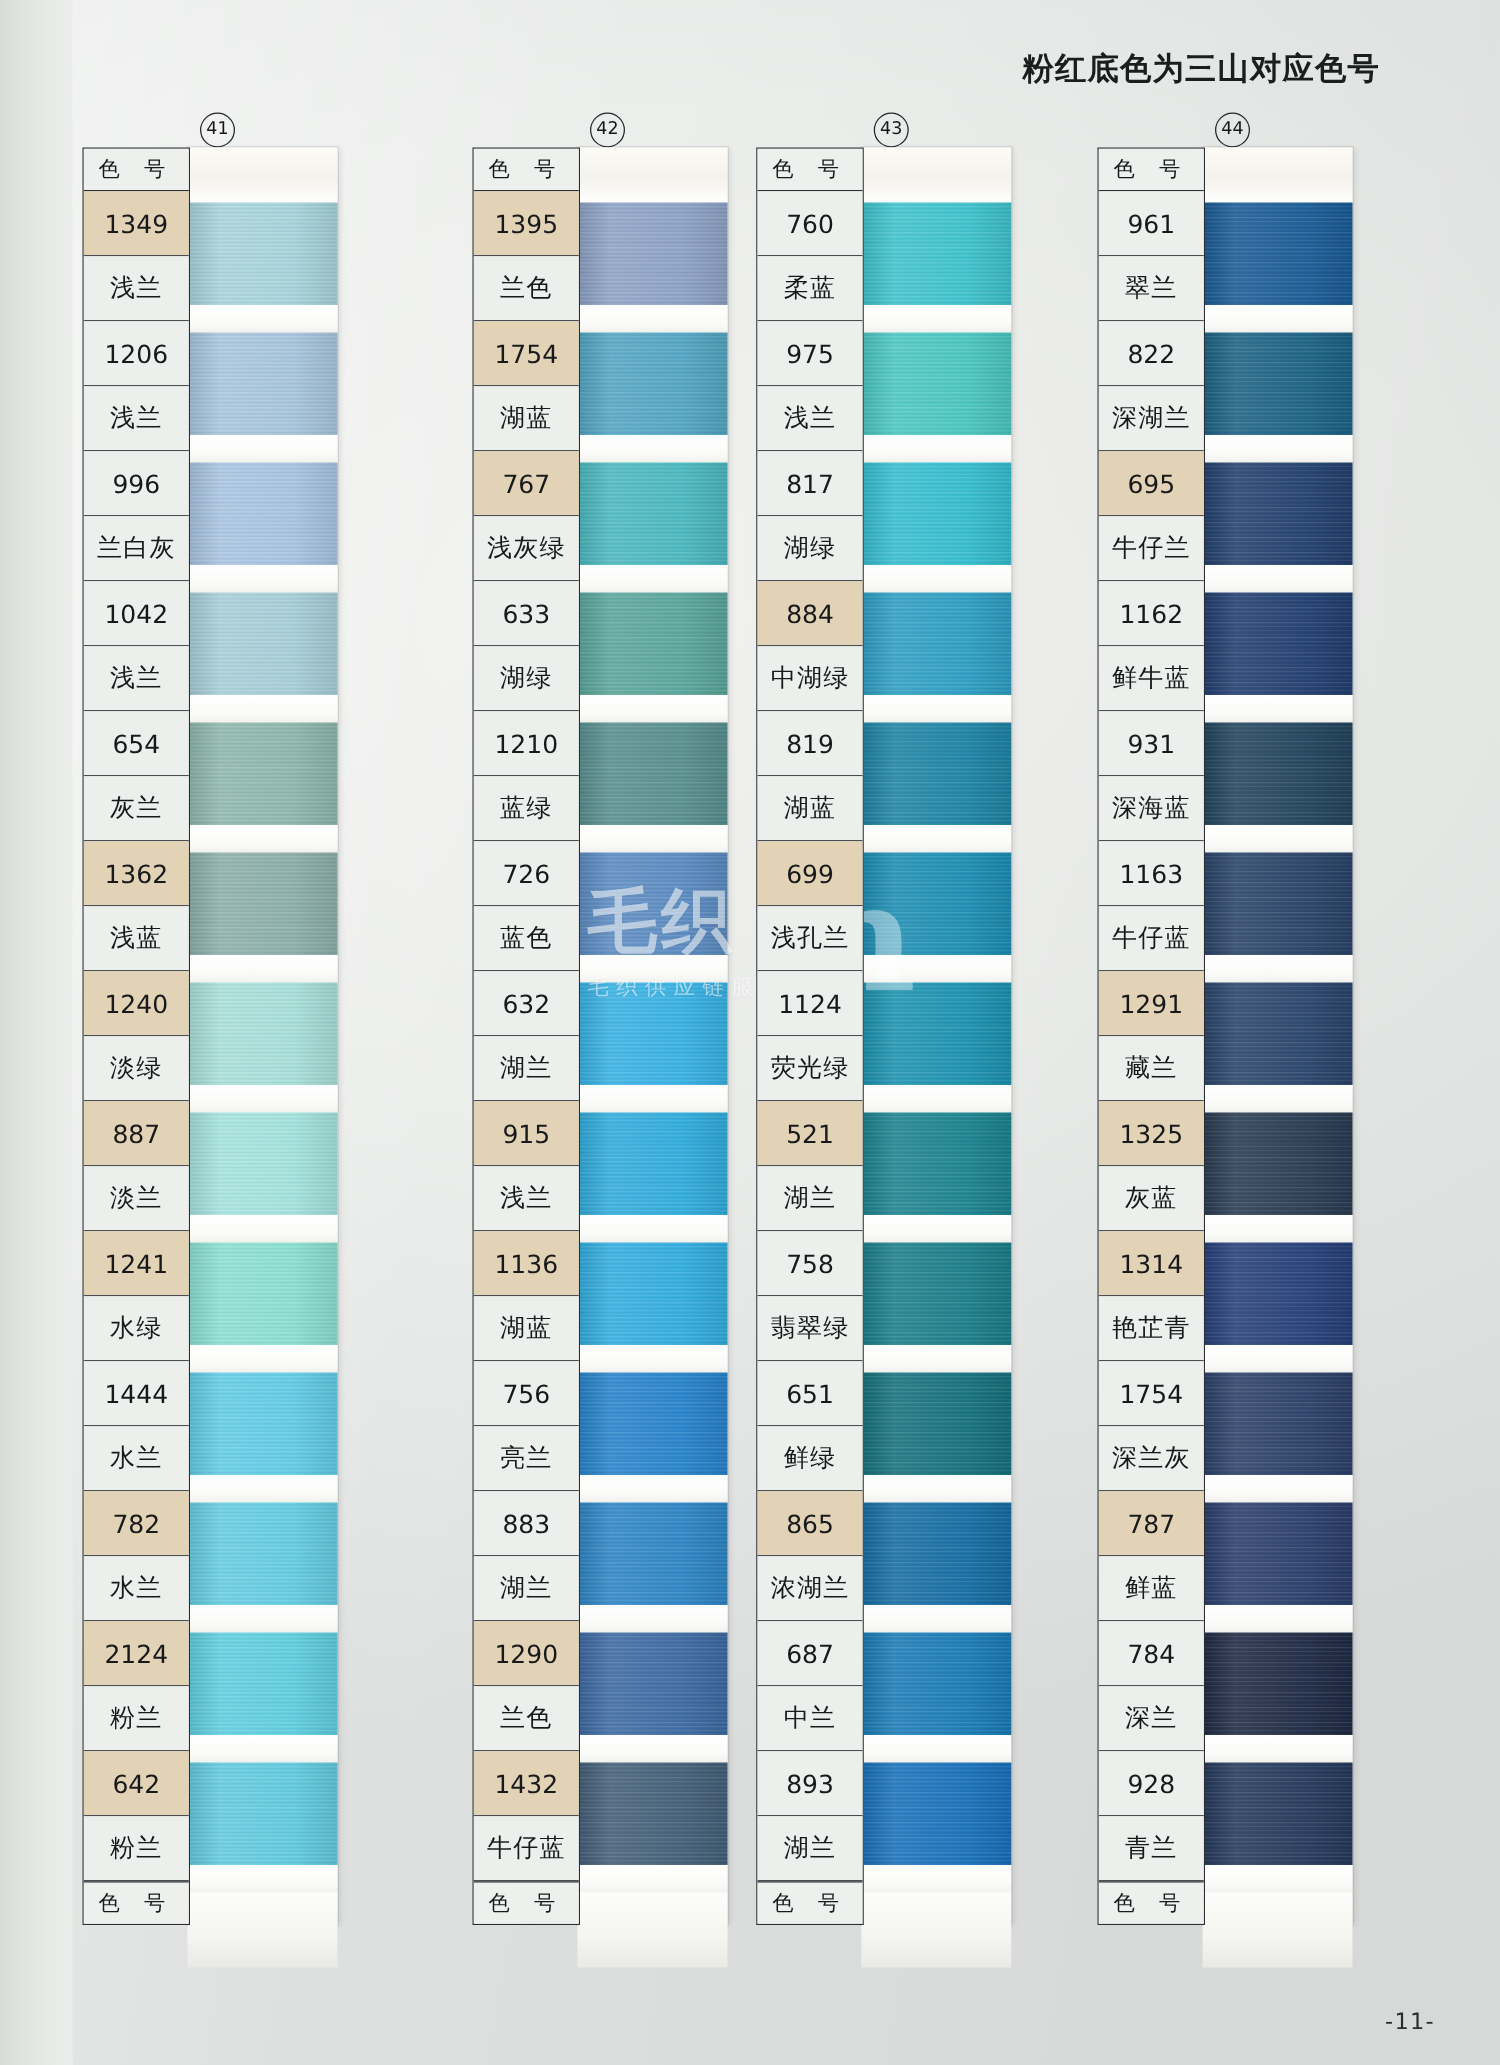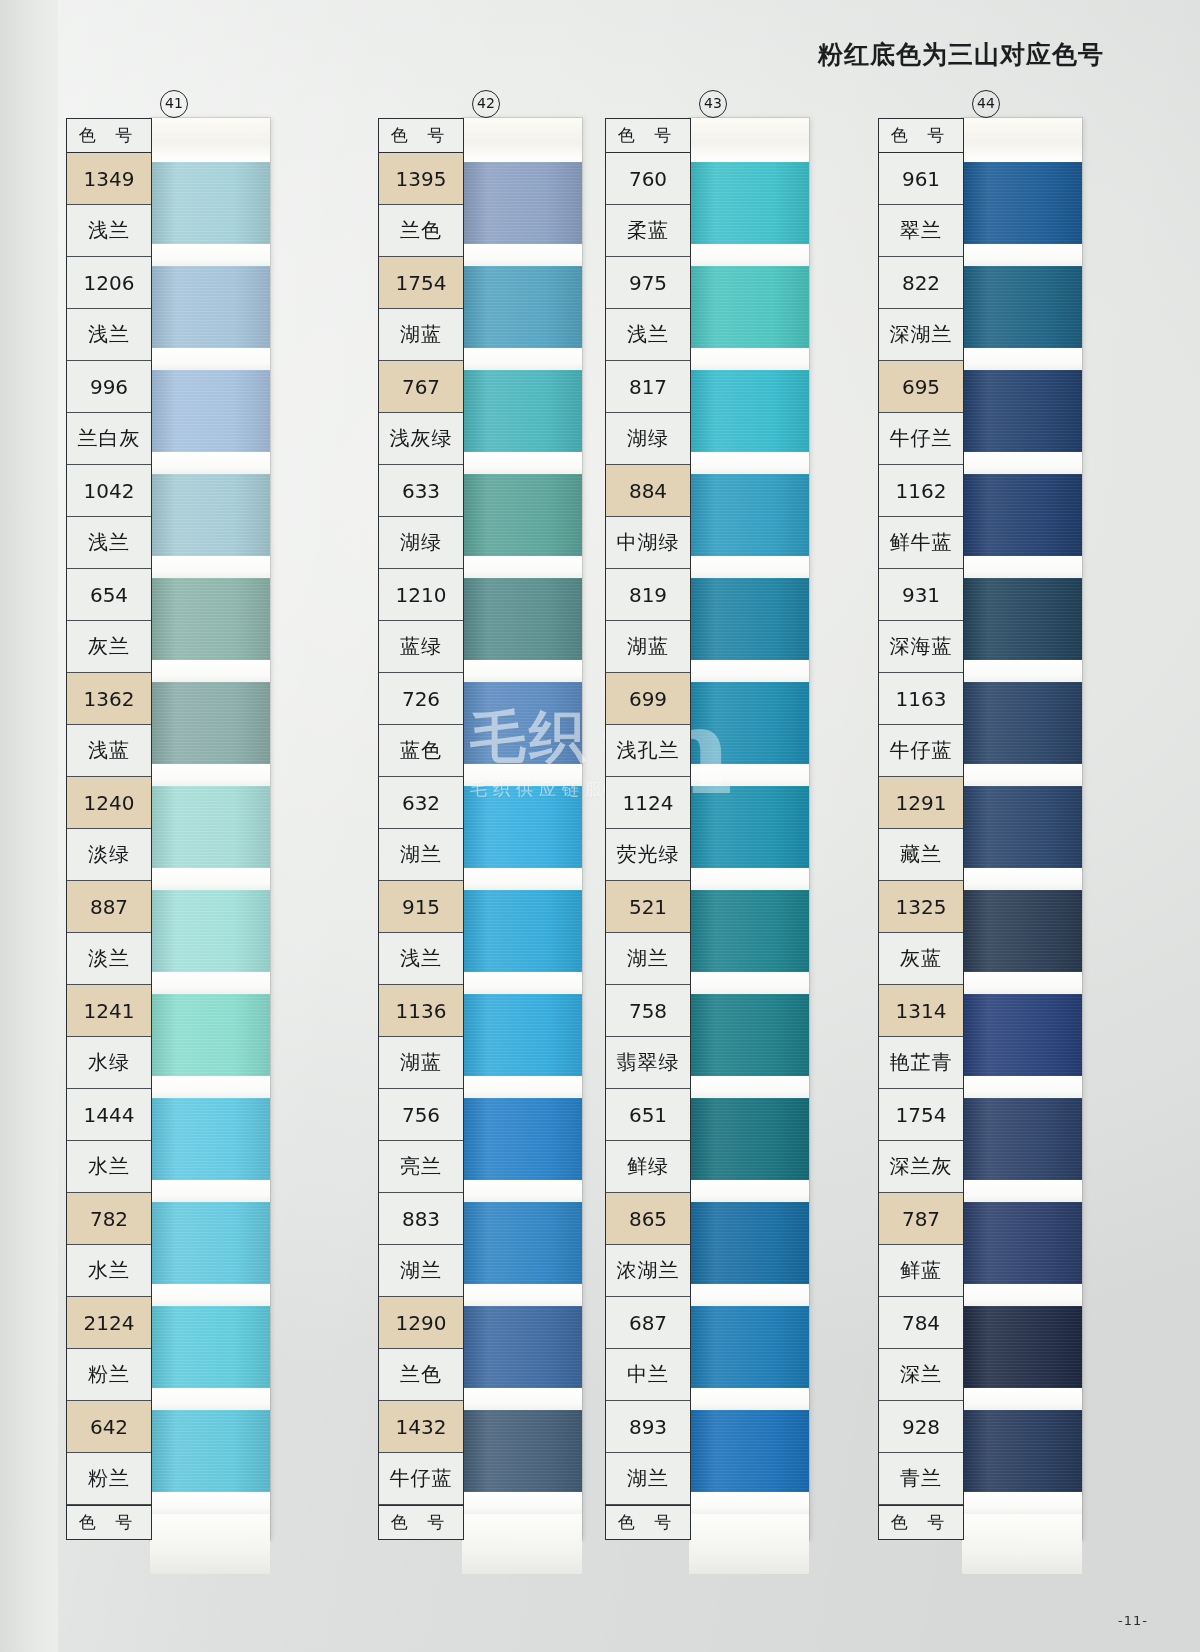--- a/index.html
+++ b/index.html
@@ -130,21 +130,21 @@
   .wm small{display:block;font-size:17px;letter-spacing:6px;font-weight:normal;margin-top:2px;}
   .wm2{
     position:absolute;left:600px;top:680px;
     font-size:120px;color:rgba(255,255,255,.40);
     font-weight:bold;font-family:"DejaVu Serif",serif;
     pointer-events:none;user-select:none;
   }
 
   .pageno{
     position:absolute;right:52px;bottom:24px;
-    font-size:13px;color:#2a2d30;letter-spacing:1px;
+    font-size:18px;color:#2a2d30;letter-spacing:1px;
     font-family:"DejaVu Sans","Liberation Sans",sans-serif;
   }
 </style>
 </head>
 <body>
 
 <div class="paper"></div>
 <div class="sheen-l"></div>
 
 <div class="hdr">

